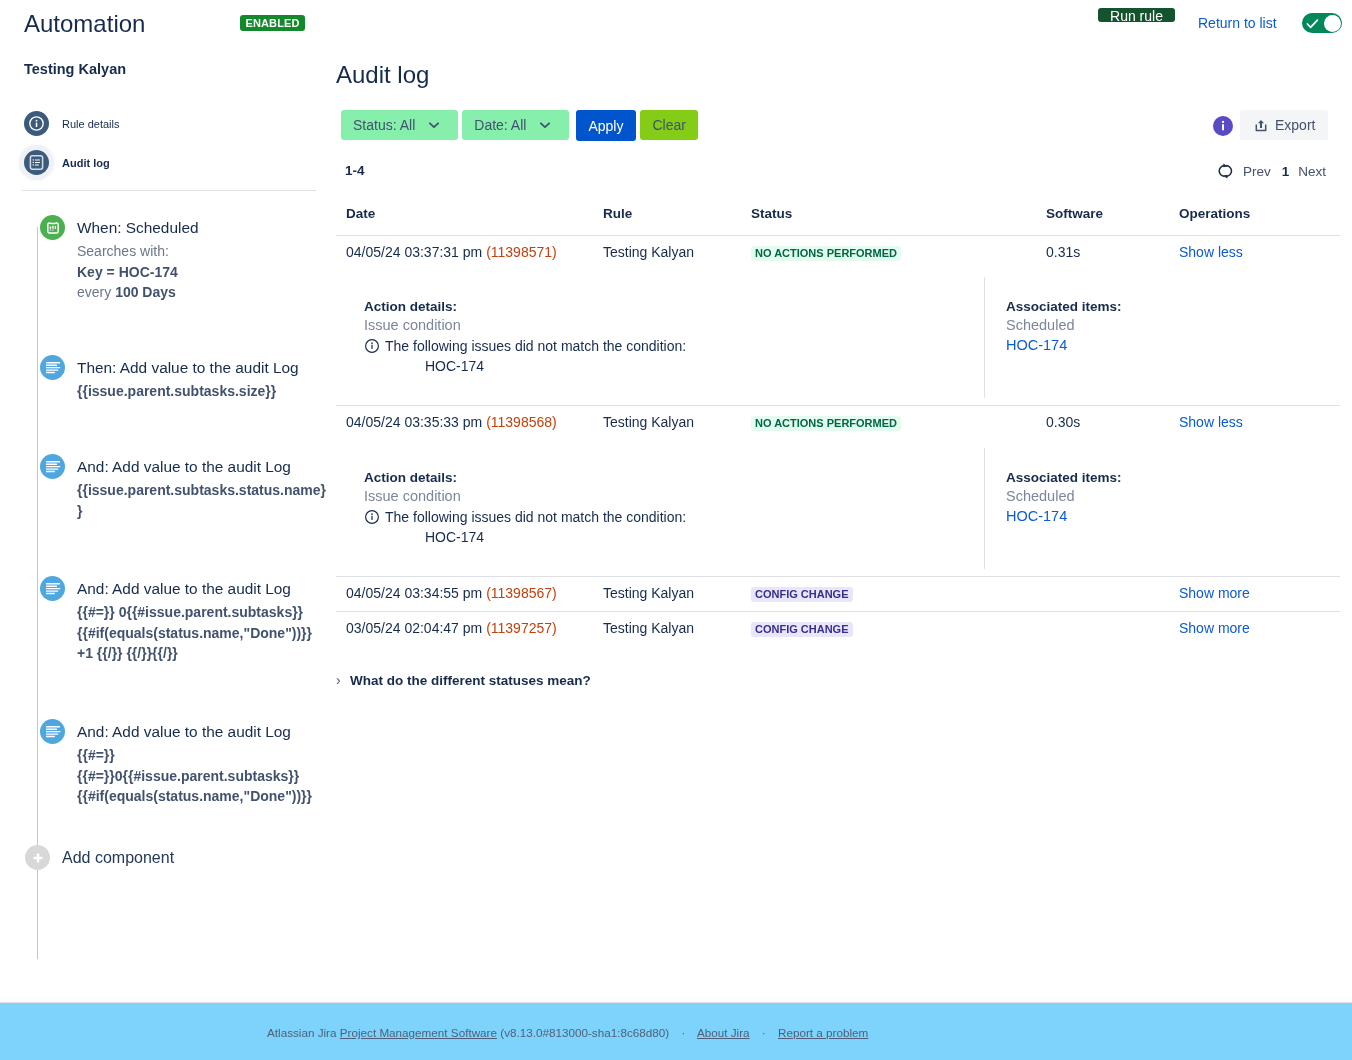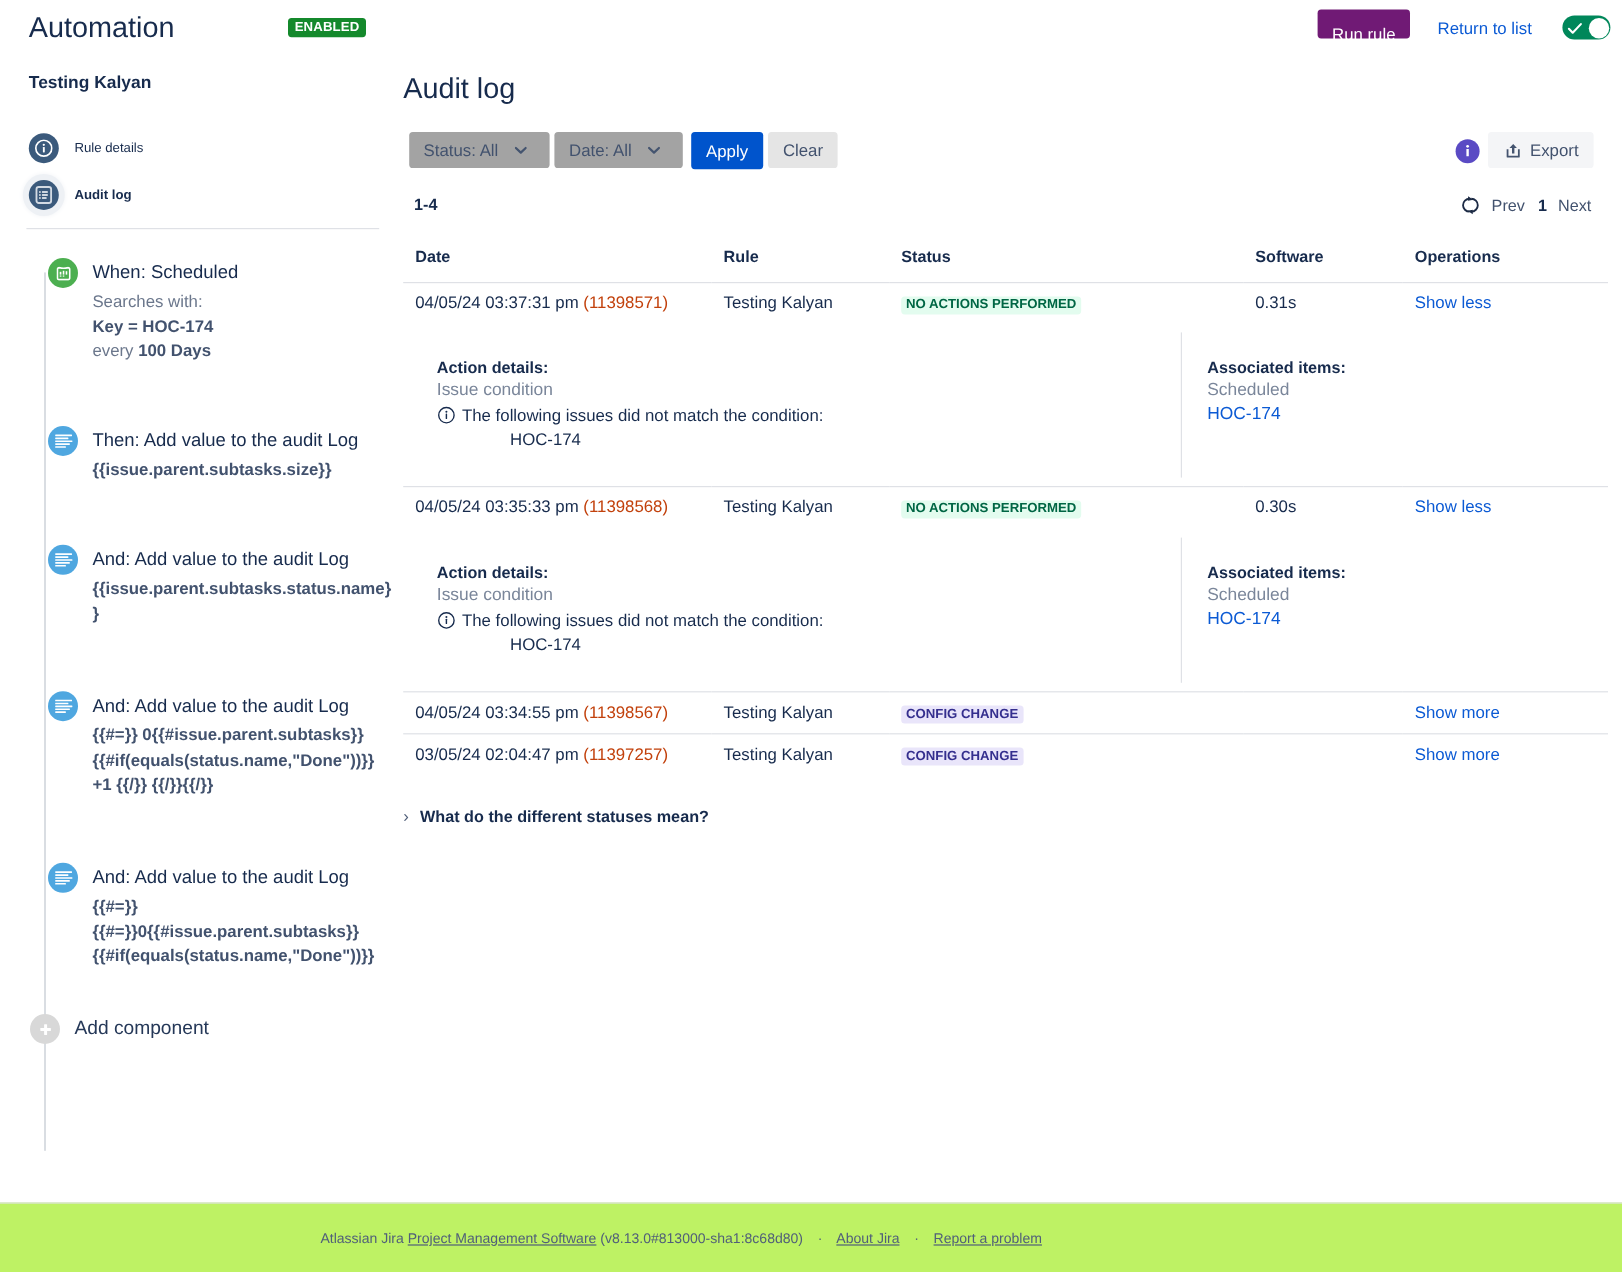--- a/index.html
+++ b/index.html
@@ -17,23 +17,23 @@
     font-size:24px; font-weight:400; color:#172B4D;
   }
   .enabled-badge {
     position:absolute; left:240px; top:15px; width:65px; height:16px;
     background:#14892C; color:#fff; text-align:center;
     font-size:11px; font-weight:700; letter-spacing:0.1px;
     border-radius:3px; line-height:16px;
   }
   .run-rule-btn {
     position:absolute; left:1098px; top:8px; width:77px; height:14px;
-    background:#701a75; color:#fff; border:none;
+    background:#14532d; color:#fff; border:none;
     font-family:inherit; font-size:14px; font-weight:400;
-    padding:12px; border-radius:3px; cursor:pointer; line-height:16px;
+    padding:0; border-radius:3px; cursor:pointer; line-height:16px;
   }
   .return-link {
     position:absolute; left:1198px; top:15px;
     color:#0B5AD4; font-size:14px; text-decoration:none; cursor:pointer; line-height:17px;
   }
   .toggle {
     position:absolute; left:1302px; top:13px;
     width:40px; height:20px; border-radius:10px; background:#00875A;
     cursor:pointer;
   }
@@ -70,27 +70,27 @@
   .add-comp { display:flex; align-items:center; padding-left:25px; position:relative; z-index:2; }
   .add-comp .circle { width:25px; height:25px; border-radius:50%; background:#D8D8D8; display:flex; align-items:center; justify-content:center; flex:0 0 25px; position:relative; z-index:2; }
   .add-comp .label { margin-left:12px; font-size:16px; color:#253858; }
 
   
   .main { position:absolute; left:336px; top:61px; right:12px; }
   .main-title { font-size:24px; font-weight:400; color:#172B4D; line-height:28px; }
 
   .filters { position:absolute; left:341px; top:110px; display:flex; align-items:flex-start; }
   .select-btn {
-    background:#a3a3a3; border:none; border-radius:3px;
+    background:#86efac; border:none; border-radius:3px;
     font-family:inherit; font-size:14px; color:#42526E;
     height:30px; padding:0 19px 0 12px; margin-right:4px; display:flex; align-items:center; cursor:pointer; line-height:18px;
   }
   .select-btn .caret { margin-left:14px; display:flex; }
   .apply-btn { background:#0054CC; color:#fff; border:none; border-radius:3px; font-family:inherit; font-size:14px; font-weight:400; height:31px; padding:0 12px 0 11px; cursor:pointer; line-height:18px; margin-left:3px; width:60px; }
-  .clear-btn { background:#e5e5e5; border:none; border-radius:3px; font-family:inherit; font-size:14px; color:#42526E; height:30px; padding:0 12px; margin-left:4px; cursor:pointer; line-height:18px; }
+  .clear-btn { background:#84cc16; border:none; border-radius:3px; font-family:inherit; font-size:14px; color:#42526E; height:30px; padding:0 12px; margin-left:4px; cursor:pointer; line-height:18px; }
 
   .info-dot { position:absolute; left:1213px; top:116px; width:20px; height:20px; border-radius:50%; background:#5A4AC4; display:flex; align-items:center; justify-content:center; }
   .info-dot svg { display:block; }
   .export-btn { position:absolute; left:1240px; top:110px; width:88px; height:30px; background:#F4F5F7; border:none; border-radius:3px; font-family:inherit; font-size:14px; color:#42526E; padding:0 0 0 15px; display:flex; align-items:center; cursor:pointer; line-height:18px; }
   .export-btn .ico { margin-right:8px; display:flex; }
 
   .count { position:absolute; left:345px; top:163px; font-size:13.5px; font-weight:700; color:#172B4D; line-height:16px; }
   .pager { position:absolute; left:1218px; top:164px; display:flex; align-items:center; font-size:13.5px; height:14px; }
   .pager .refresh { margin-right:10px; display:flex; cursor:pointer; }
   .pager a { color:#42526E; text-decoration:none; cursor:pointer; }
@@ -123,21 +123,21 @@
   .det-msg { font-size:14px; color:#172B4D; display:flex; align-items:flex-start; line-height:20px; }
   .det-msg .i { margin-right:4px; margin-top:2px; flex:0 0 17px; height:16px; }
   .det-item { font-size:14px; color:#172B4D; padding-left:61px; line-height:20px; }
   .det-type { font-size:14.5px; color:#7A869A; line-height:20px; }
   .det-link { font-size:14.5px; color:#0B5AD4; text-decoration:none; cursor:pointer; line-height:20px; display:inline-block; }
 
   .statuses-help { position:absolute; left:336px; display:flex; align-items:baseline; font-size:13.5px; font-weight:700; color:#172B4D; cursor:pointer; line-height:16px; }
   .statuses-help .chev { margin-right:0px; width:14px; color:#505F79; font-weight:400; font-size:14px; }
 
   
-  .footer { position:absolute; left:0; right:0; top:1002px; bottom:0; background:#bef264; border-top:1px solid #DFE1E6; }
+  .footer { position:absolute; left:0; right:0; top:1002px; bottom:0; background:#7dd3fc; border-top:1px solid #DFE1E6; }
   .footer .line { position:absolute; left:267px; top:23px; font-size:11.7px; color:#505F79; white-space:nowrap; line-height:14px; }
   .footer a { color:#505F79; text-decoration:underline; cursor:pointer; }
   .footer .dot { margin:0 9px; color:#505F79; }
 </style>
 </head>
 <body>
 
 <div class="page-title">Automation</div>
 <div class="enabled-badge">ENABLED</div>
 <button class="run-rule-btn">Run rule</button>

